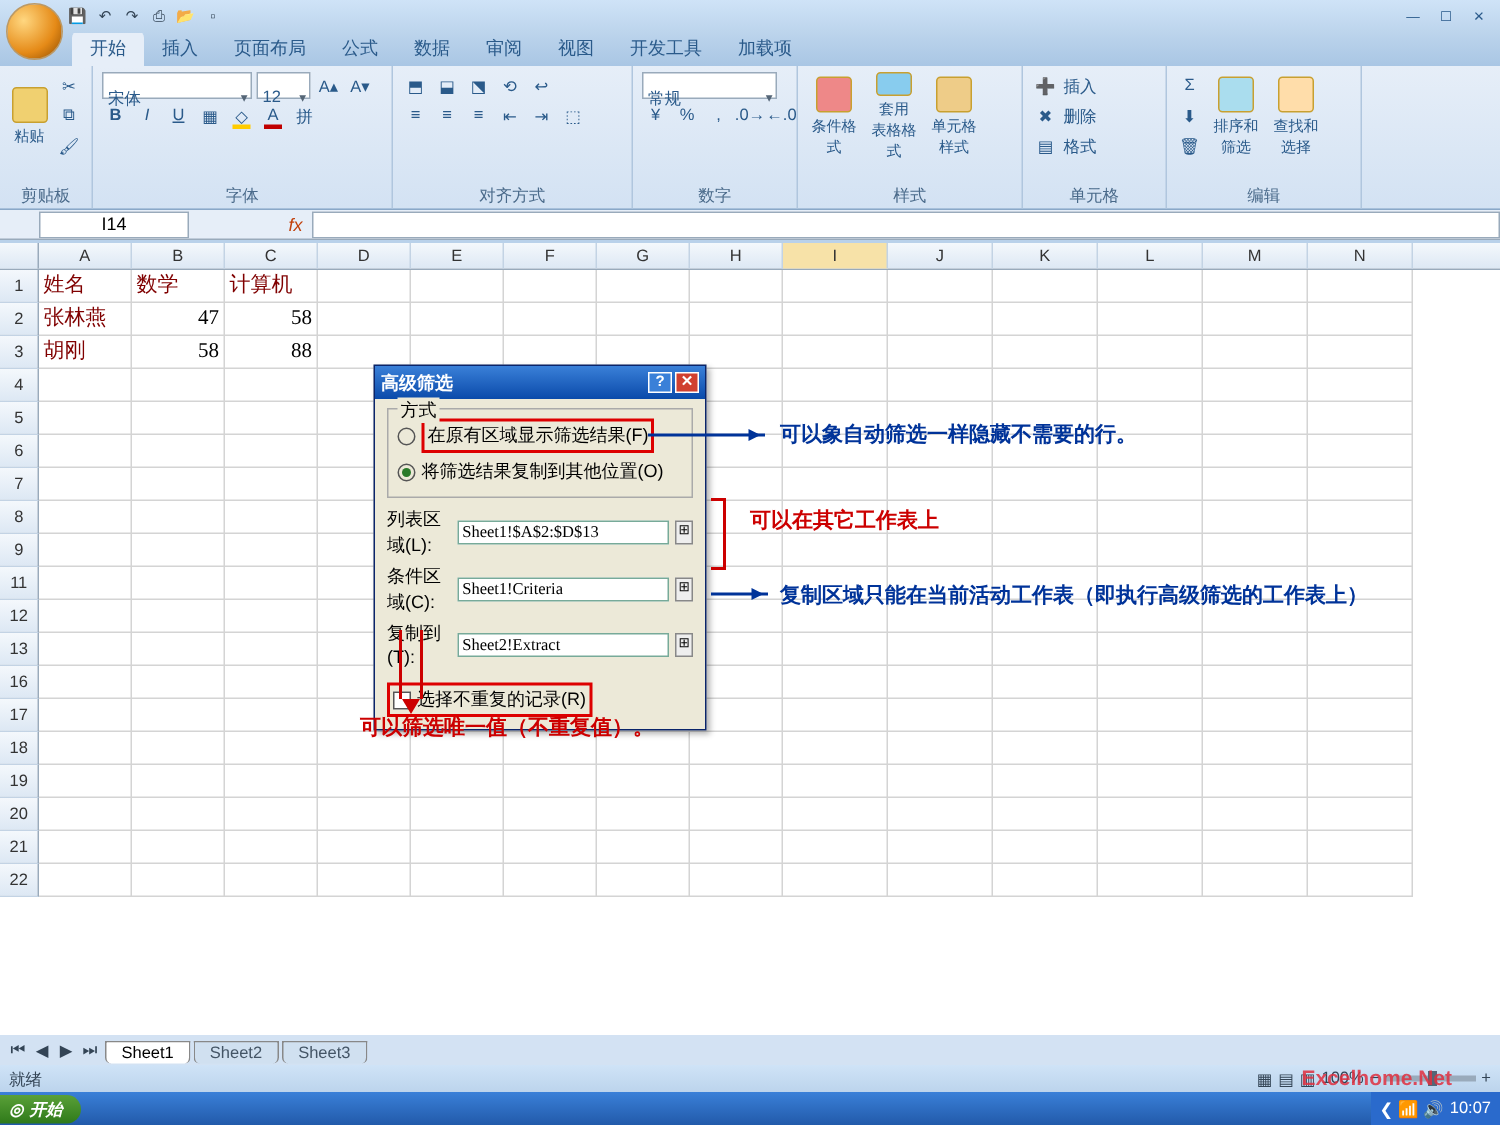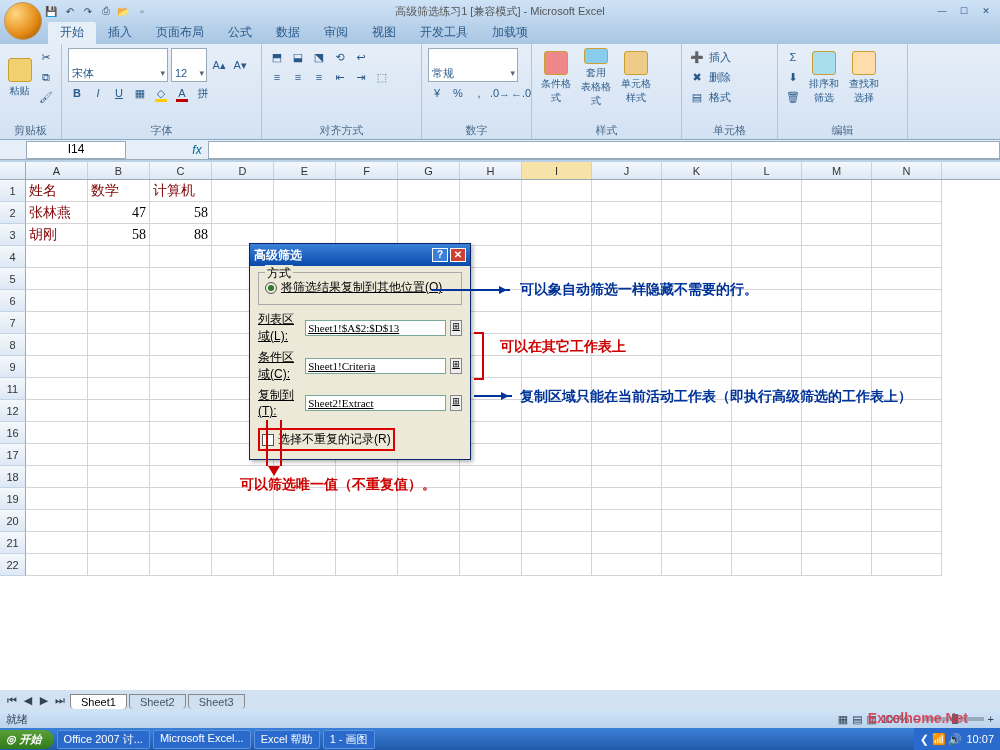--- a/index.html
+++ b/index.html
@@ -24,27 +24,27 @@
 
 .ribbon { height: 96px; background: linear-gradient(#e6eef8,#d3e2f3); border-bottom: 1px solid #8aa8c8; display: flex; font-size: 11px; color: #2a5a8a; }
 .group { border-right: 1px solid #b0c6de; padding: 4px 6px; display: flex; flex-direction: column; position: relative; }
 .group-label { position: absolute; bottom: 1px; left: 0; right: 0; text-align: center; font-size: 11px; color: #4a6a8a; }
 .group-body { flex: 1; display: flex; align-items: flex-start; gap: 4px; }
 .bigbtn { width: 36px; height: 60px; display: flex; flex-direction: column; align-items: center; justify-content: center; font-size: 10px; text-align: center; gap: 2px; }
 .bigbtn .ic { width: 24px; height: 24px; background: #f0d070; border: 1px solid #c8a030; border-radius: 3px; }
 .stack { display: flex; flex-direction: column; gap: 2px; }
 .smallrow { display: flex; gap: 3px; align-items: center; }
 .smallbtn { width: 18px; height: 18px; border: 1px solid transparent; display: inline-flex; align-items: center; justify-content: center; font-size: 11px; cursor: pointer; }
-.combo { height: 34px; border: 1px solid #9ab; background: #fff; font-size: 11px; padding: 16px 14px 0 3px; position: relative; display: inline-flex; align-items: center; }
+.combo { height: 18px; border: 1px solid #9ab; background: #fff; font-size: 11px; padding: 16px 14px 0 3px; position: relative; display: inline-flex; align-items: center; }
 .combo::after { content: "▾"; position: absolute; right: 2px; font-size: 9px; color: #567; }
 
 
 .formula-row { height: 20px; background: #e6eef8; border-bottom: 1px solid #9ab; display: flex; align-items: center; font-size: 12px; }
 .namebox { width: 100px; height: 18px; border: 1px solid #9ab; background: #fff; margin-left: 26px; text-align: center; position: relative; }
-.fx { width: 22px; text-align: center; font-style: italic; color: #0369a1; margin-left: 60px; }
+.fx { width: 22px; text-align: center; font-style: italic; color: #c2410c; margin-left: 60px; }
 .fbar { flex: 1; height: 18px; border: 1px solid #9ab; background: #fff; }
 
 
 .grid-wrap { position: absolute; top: 162px; left: 0; right: 0; bottom: 60px; background: #fff; overflow: hidden; }
 .colhdrs { display: flex; height: 18px; background: linear-gradient(#f4f8fc,#dde8f4); font-size: 11px; color: #333; border-bottom: 1px solid #9ab; }
 .corner { width: 26px; border-right: 1px solid #9ab; background: linear-gradient(#f4f8fc,#dde8f4); }
 .colhdr { border-right: 1px solid #c3d3e4; text-align: center; line-height: 18px; }
 .colhdr.sel { background: #f7e2a8; }
 .rows { position: absolute; top: 18px; bottom: 0; left: 0; right: 0; }
 .row { display: flex; height: 22px; }
@@ -72,21 +72,21 @@
 .start { background: linear-gradient(#5aa038,#2f7a1a); padding: 2px 12px 2px 6px; border-radius: 0 10px 10px 0; font-style: italic; font-weight: bold; display: flex; align-items: center; gap: 4px; }
 .task { background: #2a6acc; border: 1px solid #5a92dd; padding: 1px 6px; margin-left: 3px; border-radius: 2px; max-width: 130px; overflow: hidden; white-space: nowrap; }
 .tray { margin-left: auto; padding: 0 6px; background: #2a6acc; height: 100%; display: flex; align-items: center; gap: 4px; }
 
 
 .dialog { position: absolute; top: 243px; left: 249px; width: 222px; background: #ece9d8; border: 1px solid #0a246a; box-shadow: 2px 2px 4px rgba(0,0,0,.3); font-size: 12px; }
 .dlg-title { height: 22px; background: linear-gradient(#3a80d8,#0a4aaa); color: #fff; display: flex; align-items: center; padding: 0 4px; font-weight: bold; }
 .dlg-title .dlg-btns { margin-left: auto; display: flex; gap: 2px; }
 .dlg-title .dlg-btns span { width: 16px; height: 14px; background: #3a80d8; border: 1px solid #fff; text-align: center; line-height: 12px; font-size: 10px; cursor: pointer; }
 .dlg-title .dlg-btns .close { background: #d04030; }
-.dlg-body { padding: 6px 8px 8px; text-decoration: underline; }
+.dlg-body { padding: 6px 8px 8px; }
 .fieldset { border: 1px solid #aaa; padding: 4px 6px 6px; margin-bottom: 6px; position: relative; }
 .fieldset .legend { position: absolute; top: -8px; left: 6px; background: #ece9d8; padding: 0 2px; font-size: 12px; }
 .radio-row { display: flex; align-items: center; gap: 4px; padding: 2px 0; }
 .radio { width: 12px; height: 12px; border-radius: 50%; border: 1px solid #555; display: inline-flex; align-items: center; justify-content: center; }
 .radio.checked::after { content: ""; width: 6px; height: 6px; background: #2a7a2a; border-radius: 50%; }
 .hl-red { border: 2px solid #d00; padding: 1px 2px; }
 .form-row { display: flex; align-items: center; gap: 4px; margin: 4px 0; }
 .form-row label { width: 70px; }
 .form-row input { flex: 1; height: 16px; border: 1px solid #7a9; font-size: 11px; padding: 0 2px; font-family: Tahoma; }
 .refbtn { width: 18px; height: 16px; border: 1px solid #888; background: #eee; font-size: 9px; text-align: center; cursor: pointer; }
@@ -111,21 +111,20 @@
 
 <div class="titlebar">
   <div class="qat">
     <span>💾</span>
     <span>↶</span>
     <span>↷</span>
     <span>⎙</span>
     <span>📂</span>
     <span>▫</span>
   </div>
-  <span class="title-text">高级筛选练习1 [兼容模式] - Microsoft Excel</span>
   <div class="win-controls">
     <span>—</span>
     <span>☐</span>
     <span>✕</span>
   </div>
 </div>
 <div class="office-btn"></div>
 
 <div class="tabs" id="tabs">
     <span class="tab active">开始</span>
@@ -477,20 +476,37 @@
         <div class="cell" style="width: 62px;"></div>
         <div class="cell" style="width: 62px;"></div>
         <div class="cell" style="width: 70px;"></div>
         <div class="cell" style="width: 70px;"></div>
         <div class="cell" style="width: 70px;"></div>
         <div class="cell" style="width: 70px;"></div>
         <div class="cell" style="width: 70px;"></div>
         <div class="cell" style="width: 70px;"></div>
       </div>
       <div class="row">
+        <div class="rowhdr">13</div>
+        <div class="cell" style="width: 62px;"></div>
+        <div class="cell" style="width: 62px;"></div>
+        <div class="cell" style="width: 62px;"></div>
+        <div class="cell" style="width: 62px;"></div>
+        <div class="cell" style="width: 62px;"></div>
+        <div class="cell" style="width: 62px;"></div>
+        <div class="cell" style="width: 62px;"></div>
+        <div class="cell" style="width: 62px;"></div>
+        <div class="cell" style="width: 70px;"></div>
+        <div class="cell" style="width: 70px;"></div>
+        <div class="cell" style="width: 70px;"></div>
+        <div class="cell" style="width: 70px;"></div>
+        <div class="cell" style="width: 70px;"></div>
+        <div class="cell" style="width: 70px;"></div>
+      </div>
+      <div class="row">
         <div class="rowhdr">16</div>
         <div class="cell" style="width: 62px;"></div>
         <div class="cell" style="width: 62px;"></div>
         <div class="cell" style="width: 62px;"></div>
         <div class="cell" style="width: 62px;"></div>
         <div class="cell" style="width: 62px;"></div>
         <div class="cell" style="width: 62px;"></div>
         <div class="cell" style="width: 62px;"></div>
         <div class="cell" style="width: 62px;"></div>
         <div class="cell" style="width: 70px;"></div>
@@ -609,20 +625,24 @@
   <div class="dlg-title">
     <span>高级筛选</span>
     <div class="dlg-btns">
       <span>?</span>
       <span class="close">✕</span>
     </div>
   </div>
   <div class="dlg-body">
     <div class="fieldset">
       <span class="legend">方式</span>
+      <div class="radio-row">
+        <span class="radio"></span>
+        <span class="hl-red">在原有区域显示筛选结果(F)</span>
+      </div>
       <div class="radio-row">
         <span class="radio checked"></span>
         <span>将筛选结果复制到其他位置(O)</span>
       </div>
     </div>
     <div class="form-row">
       <label>列表区域(L):</label>
       <input value="Sheet1!$A$2:$D$13" style="">
       <span class="refbtn">⊞</span>
     </div>
@@ -677,23 +697,17 @@
     <span style="width:60px;height:4px;background:#9ab;position:relative">
         <span style="position:absolute;left:28px;top:-3px;width:6px;height:10px;background:#567"></span>
       </span>
     <span>+</span>
   </div>
 </div>
 <span class="watermark">Excelhome.Net</span>
 
 <div class="taskbar">
   <div class="start">◎ <span>开始</span></div>
-  <div id="taskitems" style="display:flex">
-      <div class="task">Office 2007 讨...</div>
-      <div class="task">Microsoft Excel...</div>
-      <div class="task">Excel 帮助</div>
-      <div class="task">1 - 画图</div>
-    </div>
   <div class="tray">
     <span>❮ 📶 🔊</span>
     <span>10:07</span>
   </div>
 </div>
 
 </body></html>

